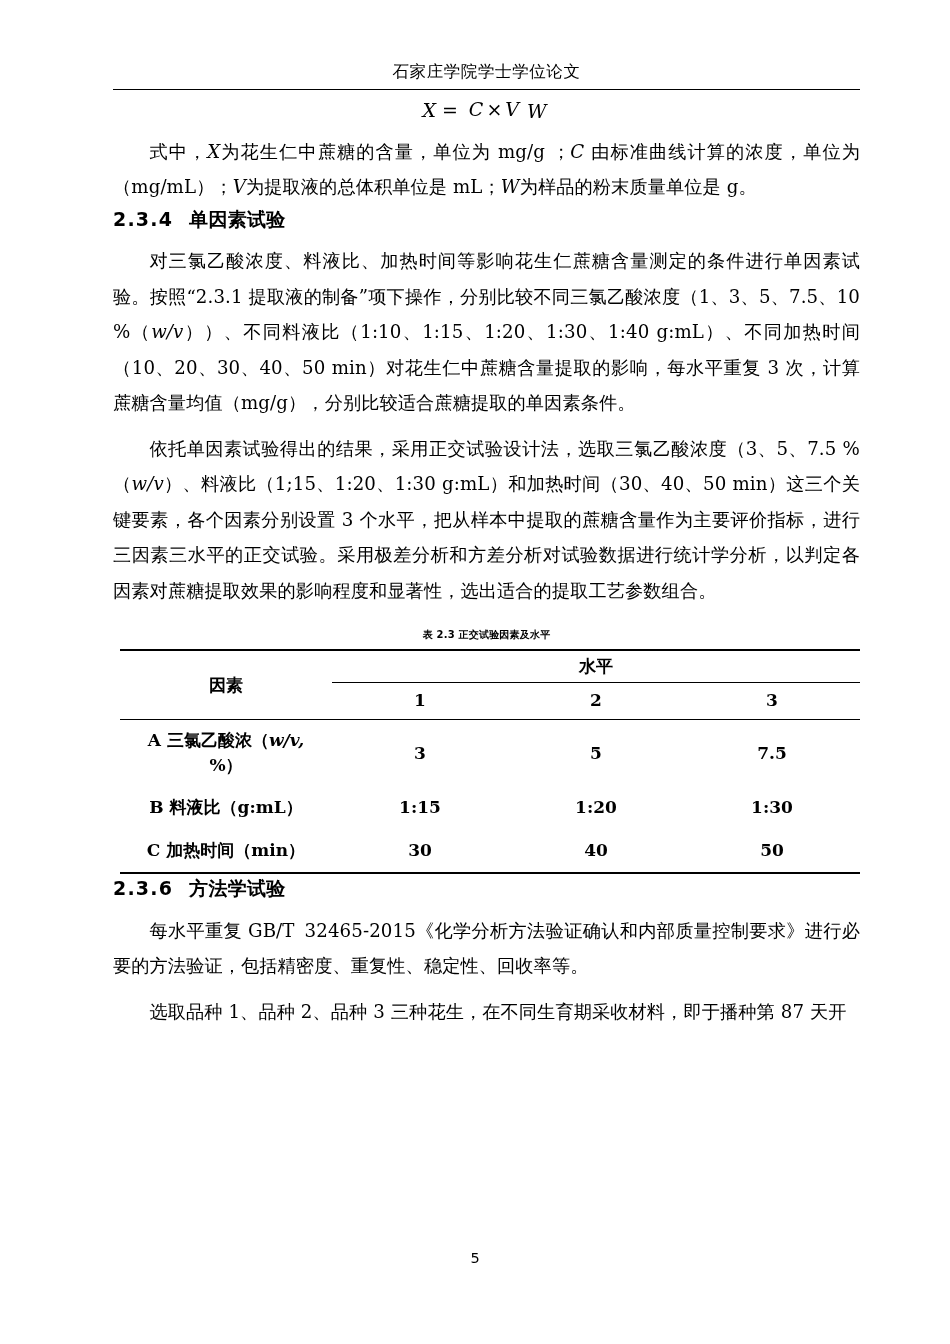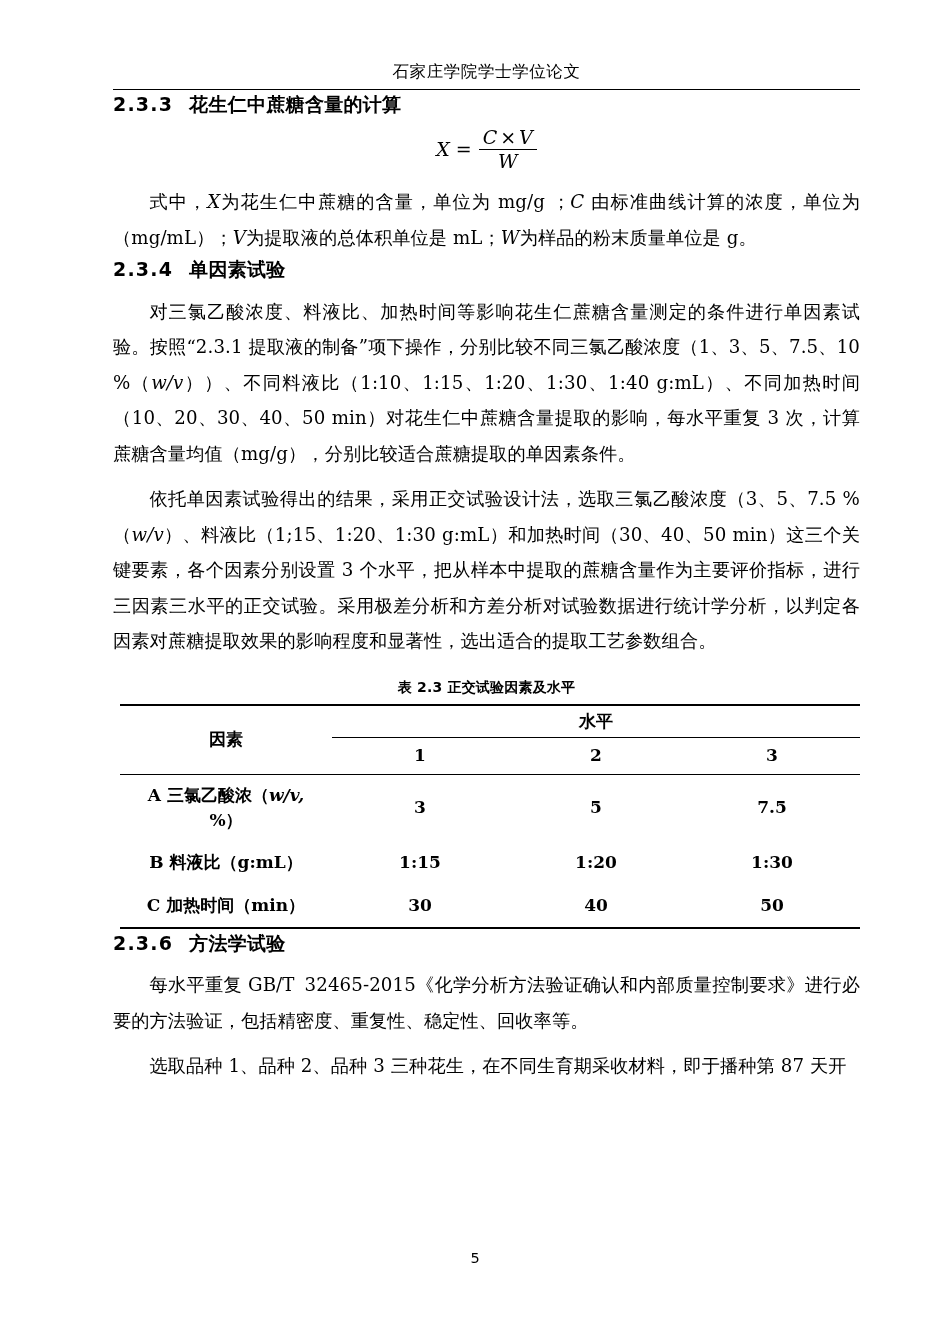--- a/index.html
+++ b/index.html
@@ -97,21 +97,21 @@
     align-items: center;
     font-family: "DejaVu Serif", "Liberation Serif", serif;
     font-style: italic;
     font-size: 19px;
     line-height: 1;
   }
   .formula .lhs { margin-right: 6px; }
   .formula .eq { margin-right: 7px; font-style: italic; }
   .frac {
     display: inline-flex;
-    flex-direction: column;
+    flex-direction: row;
     align-items: center;
     vertical-align: middle;
   }
   .frac .num {
     padding: 0 4px 2px 4px;
     white-space: nowrap;
   }
   .frac .bar {
     width: 100%;
     border-top: 1.3px solid #000;
@@ -121,21 +121,21 @@
   }
   .times { font-style: normal; padding: 0 3px; }
 
   
   .table-block {
     margin-top: 20px;
   }
   .table-caption {
     font-family: "DejaVu Sans", "Liberation Sans", sans-serif;
     font-weight: 600;
-    font-size: 14px;
+    font-size: 10px;
     text-align: center;
     margin-bottom: 7px;
     letter-spacing: 0.2px;
   }
   table.thesis {
     border-collapse: collapse;
     width: 740px;
     margin-left: 7px;
     font-size: 17px;
     table-layout: fixed;
@@ -206,23 +206,20 @@
 <body>
 
 <div class="page">
   <div class="content">
 
     <div class="header">
       <div class="header-text">石家庄学院学士学位论文</div>
     </div>
     <div class="header-rule"></div>
 
-    <h2 class="section h-2-3-3">
-      <span class="sec-num">2.3.3</span><span>花生仁中蔗糖含量的计算</span>
-    </h2>
 
 
     <div class="formula-wrap">
       <span class="formula">
         <span class="lhs">X</span>
         <span class="eq">=</span>
         <span class="frac">
           <span class="num"><span>C</span><span class="times">×</span><span>V</span></span>
           <span class="bar"></span>
           <span class="den">W</span>

